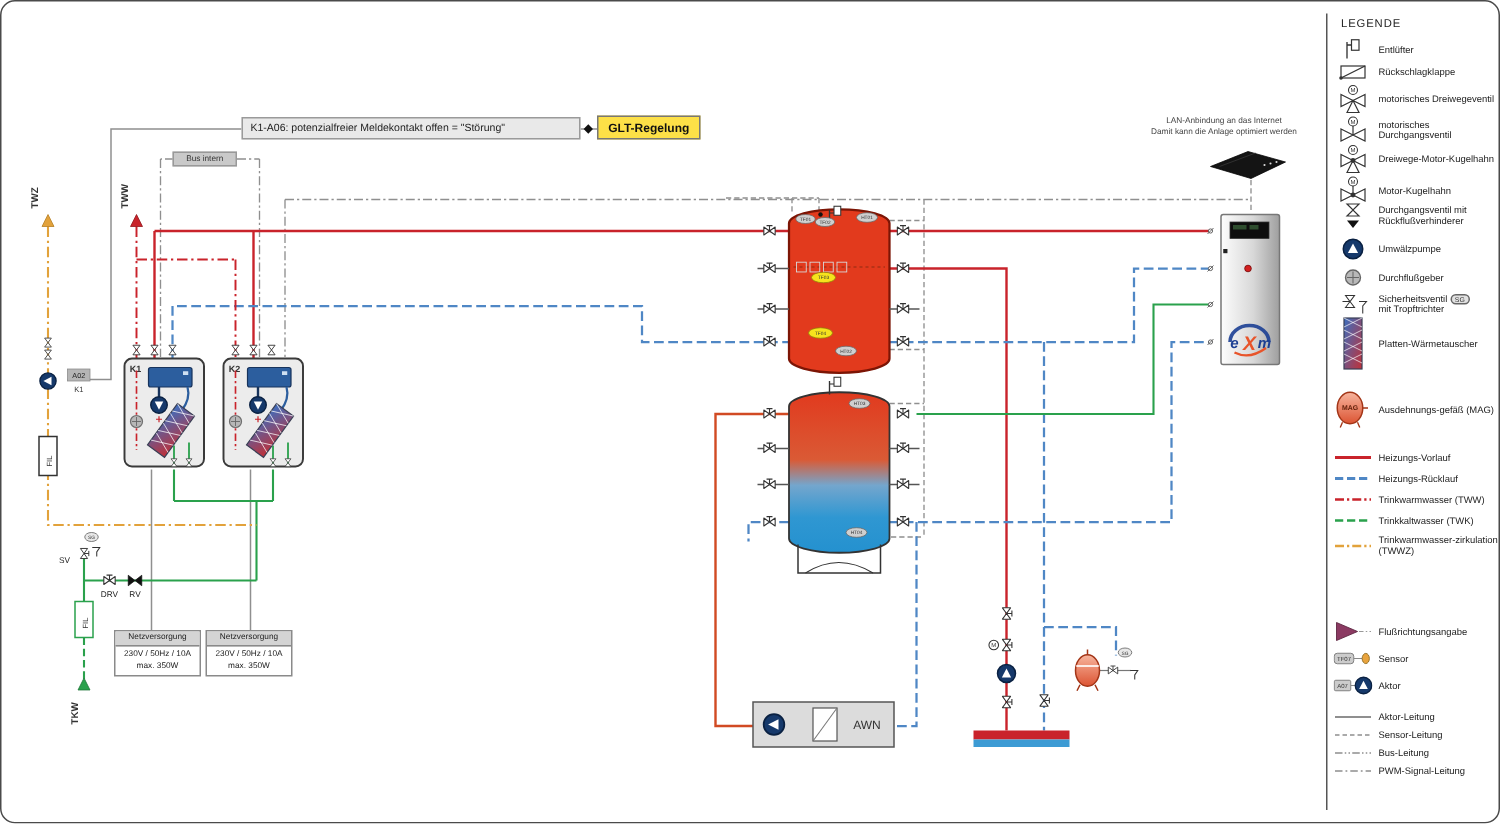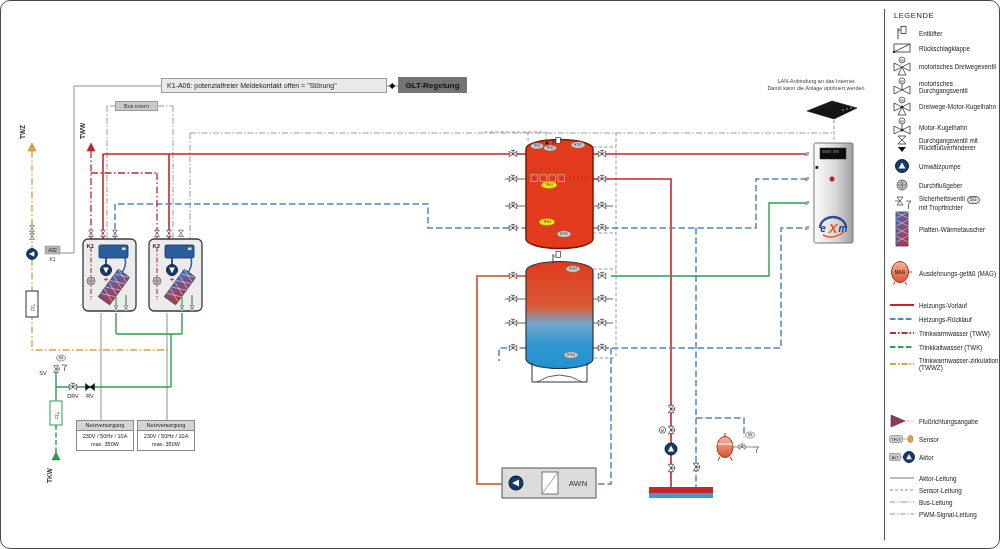--- a/index.html
+++ b/index.html
@@ -1,21 +1,21 @@
 <!DOCTYPE html>
 <html><head>
 <meta charset="utf-8">
 <style>
   html,body{margin:0;padding:0;background:#fff;}
   body{font-family:"Liberation Sans", sans-serif;}
   #stage{position:relative;width:998px;height:547px;background:#fff;border:1px solid #4a4a4a;border-radius:10px;overflow:hidden;}
   #diag{position:absolute;left:0;top:0;}
   .abs{position:absolute;box-sizing:border-box;}
   .note-box{background:#e9e9e9;border:1px solid #9a9a9a;font-size:7px;color:#222;display:flex;align-items:center;padding:0 5px;}
-  .glt-box{background:#737373;border:1px solid #777;font-size:8px;font-weight:bold;color:#111;display:flex;align-items:center;justify-content:center;}
+  .glt-box{background:#fde047;border:1px solid #777;font-size:8px;font-weight:bold;color:#111;display:flex;align-items:center;justify-content:center;}
   .bus-box{background:#c9c9c9;border:1px solid #999;font-size:5.5px;color:#333;display:flex;align-items:center;justify-content:center;}
   .lan-note{font-size:5.5px;line-height:7px;color:#444;text-align:center;}
   .pwr{border:1px solid #8a8a8a;background:#fff;font-size:5.5px;line-height:8px;text-align:center;color:#222;}
   .pwr-h{background:#d4d4d4;border-bottom:1px solid #8a8a8a;height:9px;line-height:9px;}
   .pwr-b{padding:1px 0 2px 0;}
   .legend-divider{position:absolute;left:883px;top:8px;height:531px;width:0;border-left:1px solid #555;}
   .lg-title{position:absolute;left:893px;top:10px;font-size:7.5px;letter-spacing:.6px;color:#222;}
   .lg-row{position:absolute;left:888px;width:110px;display:flex;align-items:center;gap:4px;}
   .lg-ic{flex:0 0 26px;width:26px;display:flex;justify-content:center;}
   .lg-lb{font-size:6.3px;line-height:7px;color:#222;}

